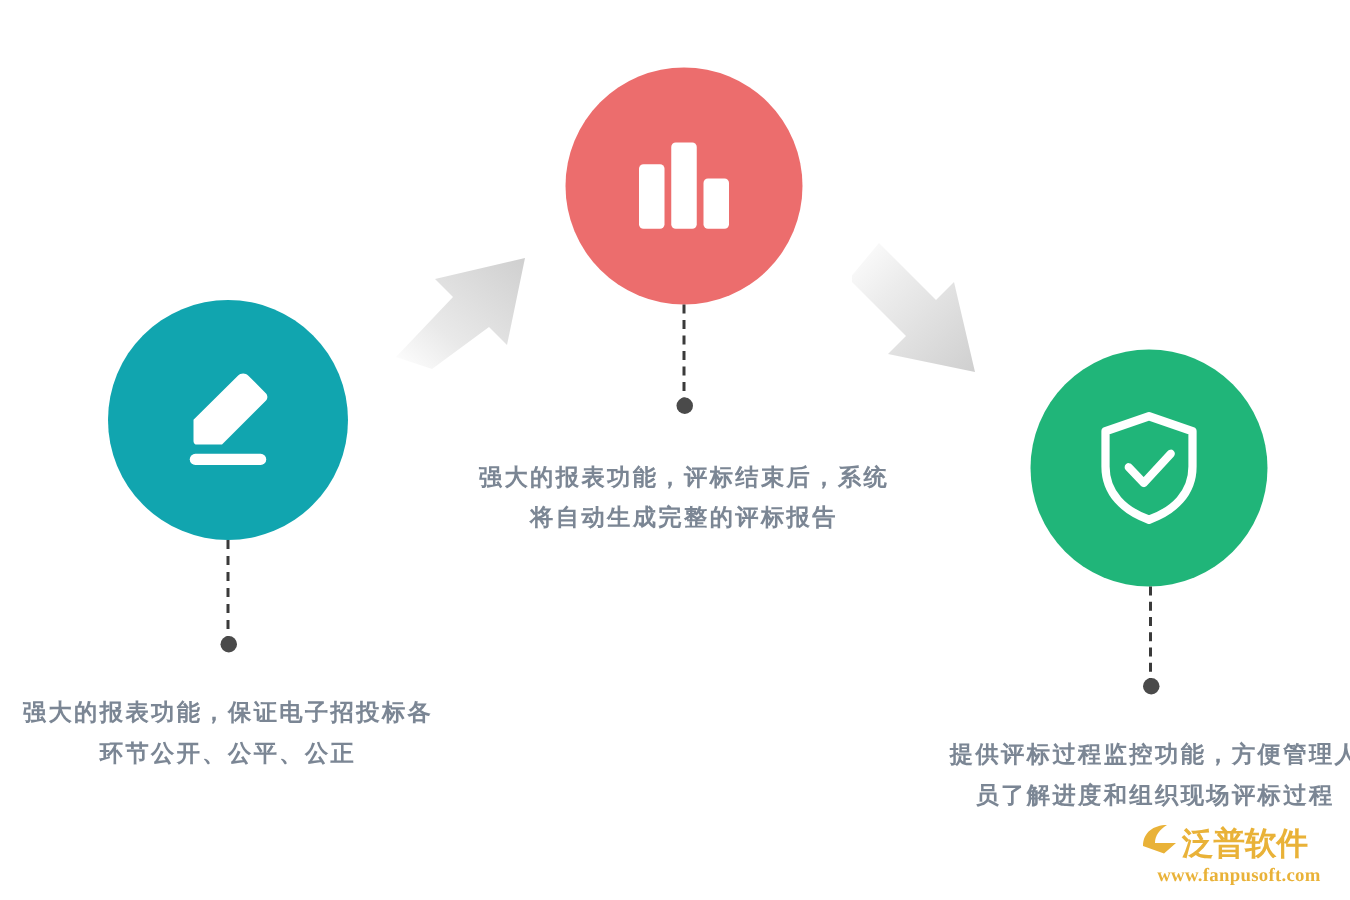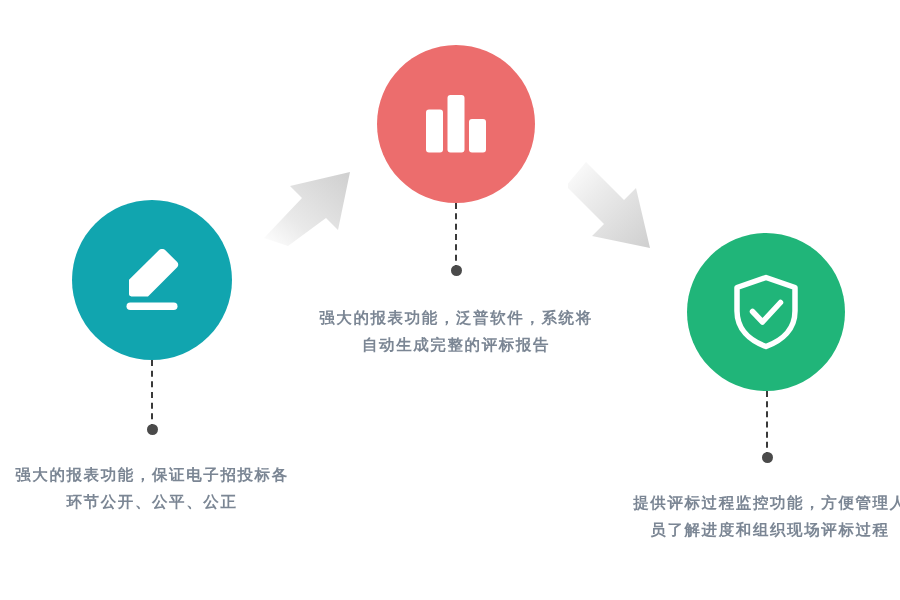--- a/index.html
+++ b/index.html
@@ -151,21 +151,21 @@
           </g>
         </svg>
       </span>
     </div>
 
     <div class="connector" style="left:455px; top:203px; height:68px;">
       <div class="line"></div>
       <div class="dot"></div>
     </div>
 
-    <div class="caption" style="left:316px; top:305px; width:280px;">强大的报表功能，泛普软件，系统将自动生成完整的评标报告</div>
+    <div class="caption" style="left:316px; top:305px; width:280px;">强大的报表功能，评标结束后，系统将自动生成完整的评标报告</div>
   </div>
 
   <div class="node">
     <div class="circle" id="circle-3" style="left:687px; top:233px; width:158px; height:158px; background:#20b579;">
       <span>
         <svg width="76" height="80" viewBox="0 0 76 80" aria-hidden="true">
           <g fill="none" stroke="#ffffff" stroke-width="5.5" stroke-linecap="round" stroke-linejoin="round">
             <path d="M38 5.5 L67 15.5 L67 39 C67 57 54.5 68.5 38 74.5 C21.5 68.5 9 57 9 39 L9 15.5 Z"></path>
             <path d="M24.5 39.5 L34.5 50 L52.5 30.5"></path>
           </g>
@@ -202,14 +202,25 @@
           <stop offset="0%" stop-color="#ffffff"></stop>
           <stop offset="35%" stop-color="#ececec"></stop>
           <stop offset="100%" stop-color="#cfcfcf"></stop>
         </linearGradient>
       </defs>
 
       <path d="M4 10 L42 48 L54 36 L68 96 L10 84 L22 72 L-16 34 Z" transform="translate(14,-6)" fill="url(#agrad2)"></path>
     </svg>
   </div>
 
+  <div id="watermark">
+    <div class="wm-row">
+      <span class="wm-mark">
+        <svg width="26" height="24" viewBox="0 0 26 24" aria-hidden="true">
+          <path d="M2 16 C2 7 9 2 18 2 C13 5 10 9 10 14 L24 14 L16 21 Z" fill="#e8ae2e"></path>
+        </svg>
+      </span>
+      <span class="wm-name">泛普软件</span>
+    </div>
+    <div class="wm-url">www.fanpusoft.com</div>
+  </div>
 
 </div>
 
 </body></html>

